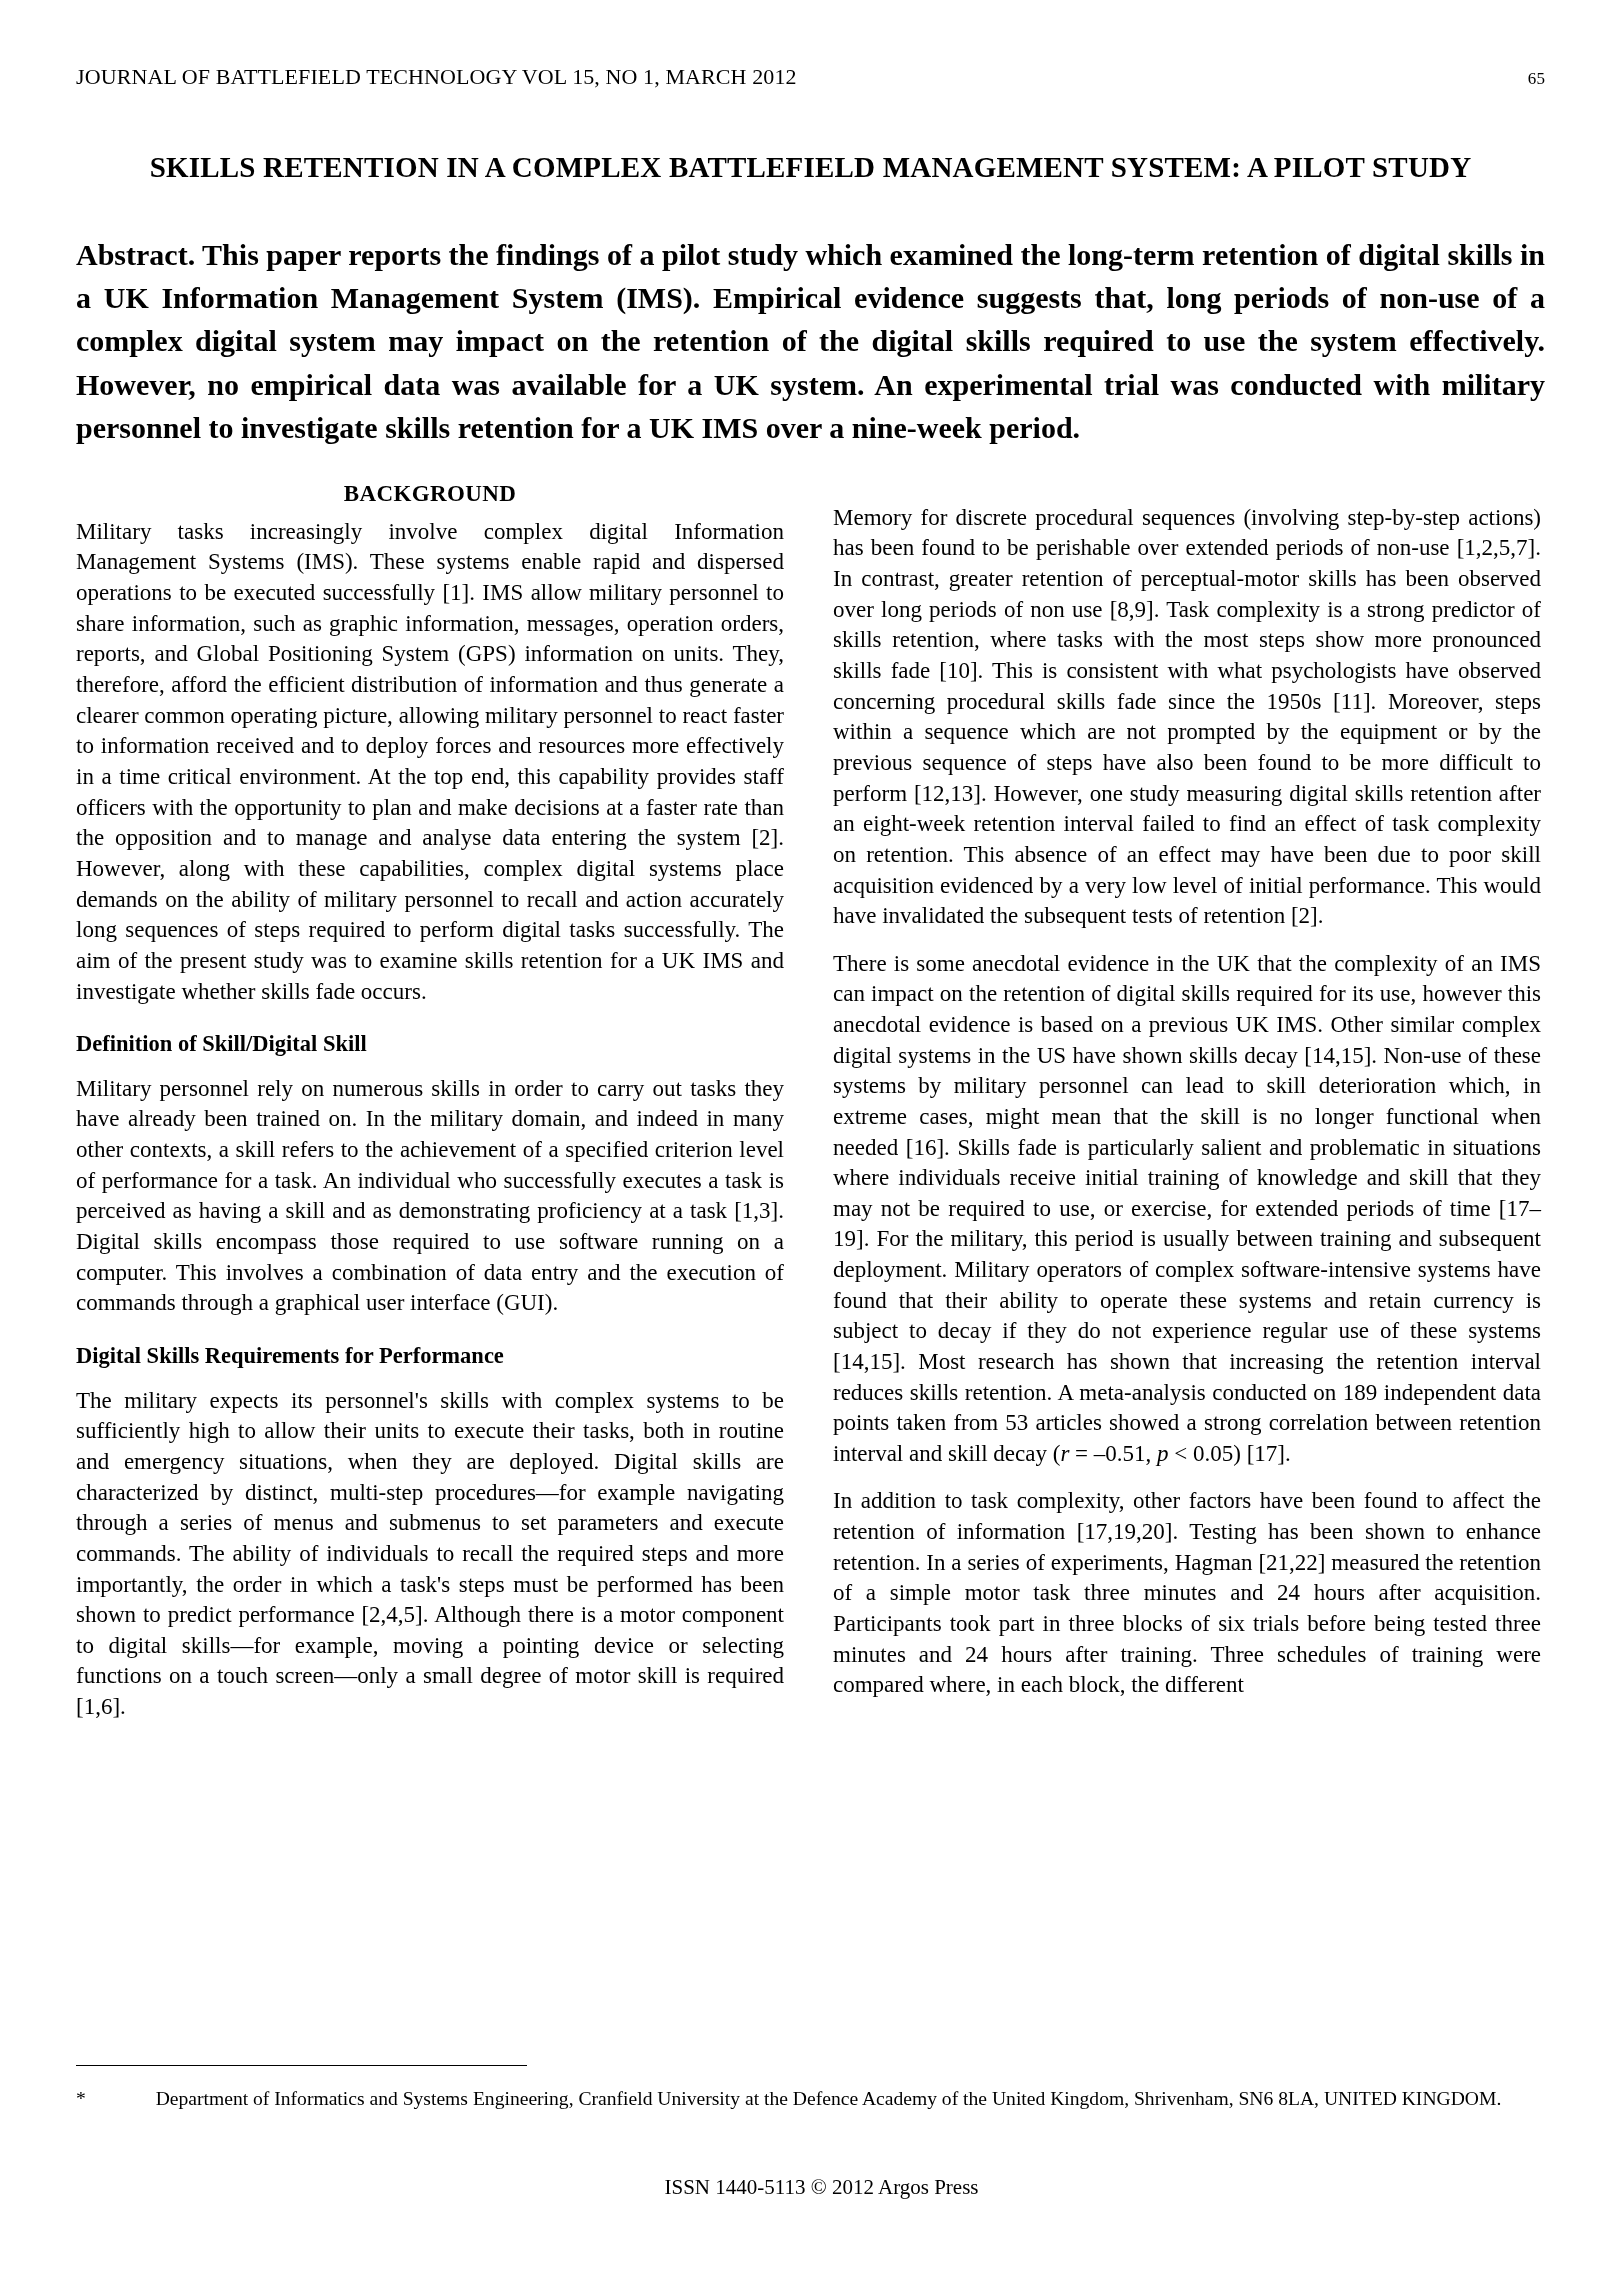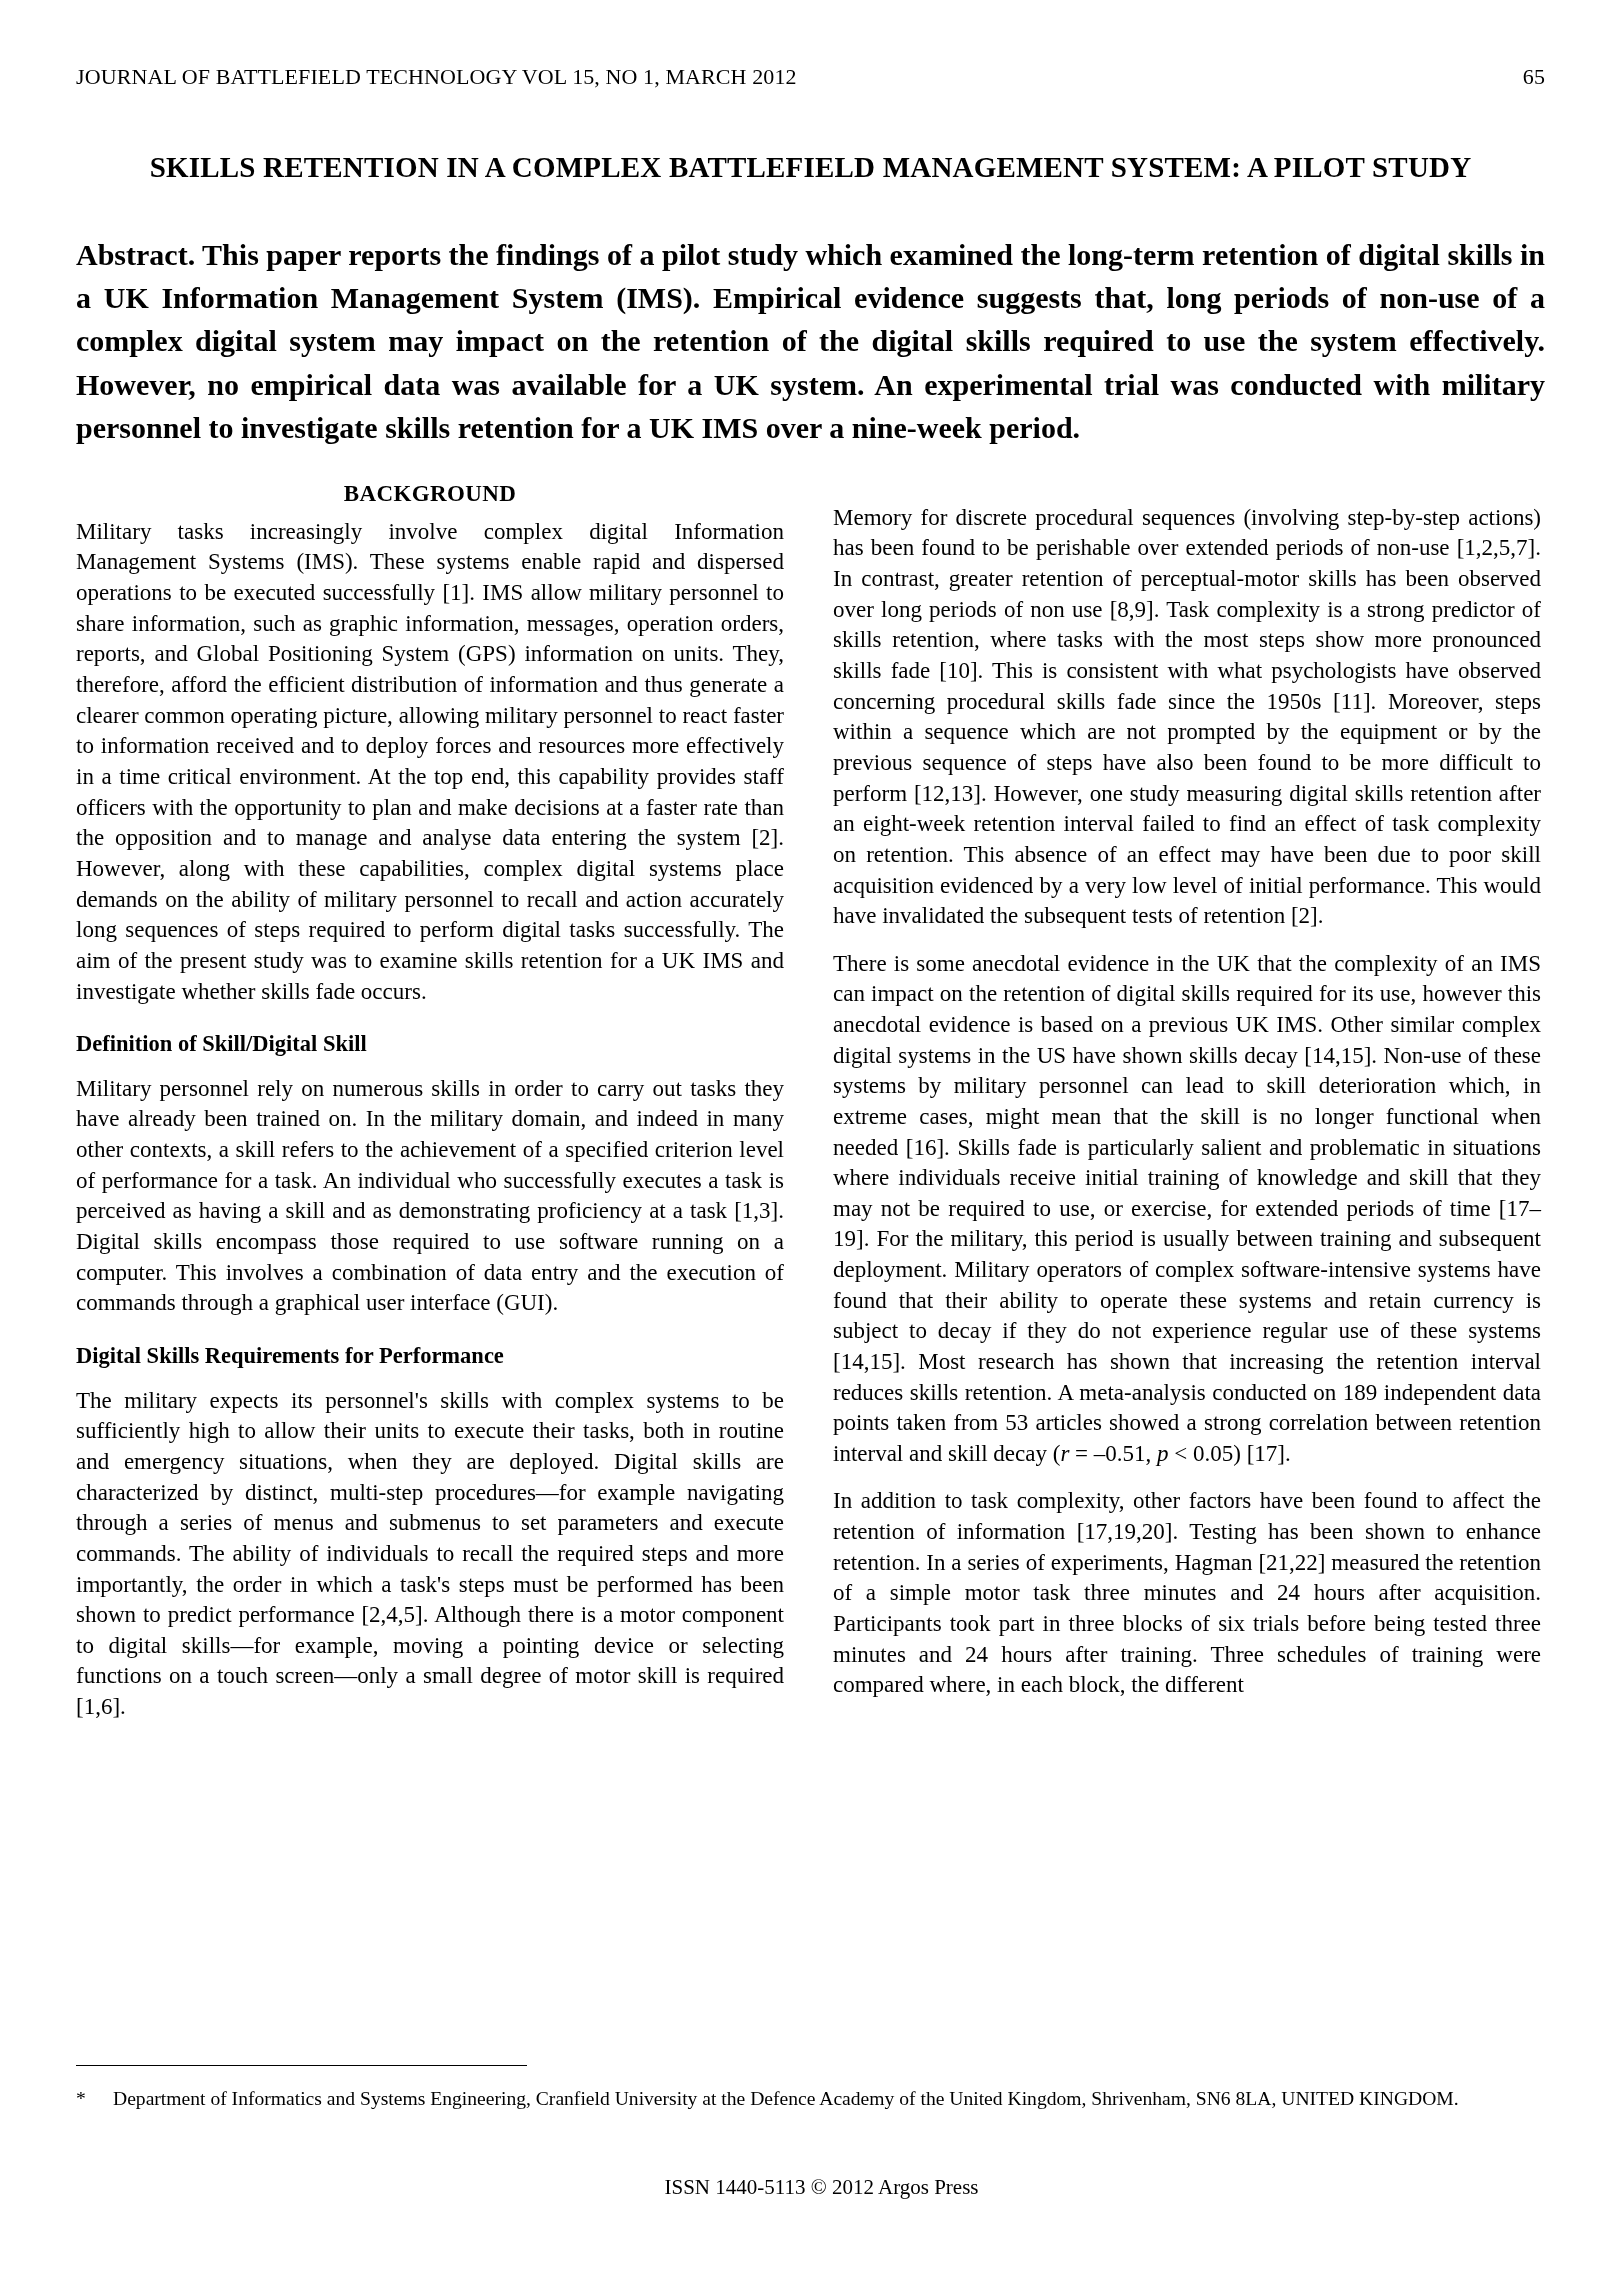--- a/index.html
+++ b/index.html
@@ -23,21 +23,21 @@
 
   
   .runhead {
     display: flex;
     justify-content: space-between;
     align-items: baseline;
     font-size: 22px;
     letter-spacing: 0.1px;
     margin-bottom: 57px;
   }
-  .runhead .folio { font-size: 22px; }
+  .runhead .folio { font-size: 17px; }
 
   
   .title {
     text-align: center;
     font-size: 29px;
     font-weight: bold;
     line-height: 1.38;
     letter-spacing: 0.2px;
     margin: 0 37px 0 37px;
   }
@@ -114,21 +114,21 @@
     top: 2082px;
     width: 1468px;
     font-size: 19.6px;
     line-height: 1.38;
     display: flex;
   }
   .footnote .marker {
     width: 37px;
     flex: 0 0 37px;
   }
-  .footnote .ftext { flex: 1 1 auto; }
+  .footnote .ftext { flex: 1 1 auto; text-align: center; }
 
   .footer {
     position: absolute;
     left: 11px;
     top: 2172px;
     width: 100%;
     text-align: center;
     font-size: 21px;
   }
 </style>

